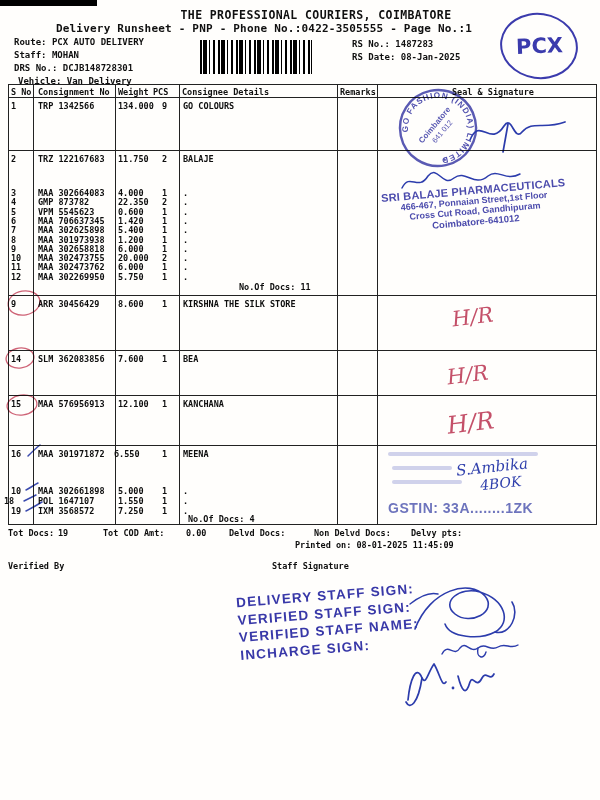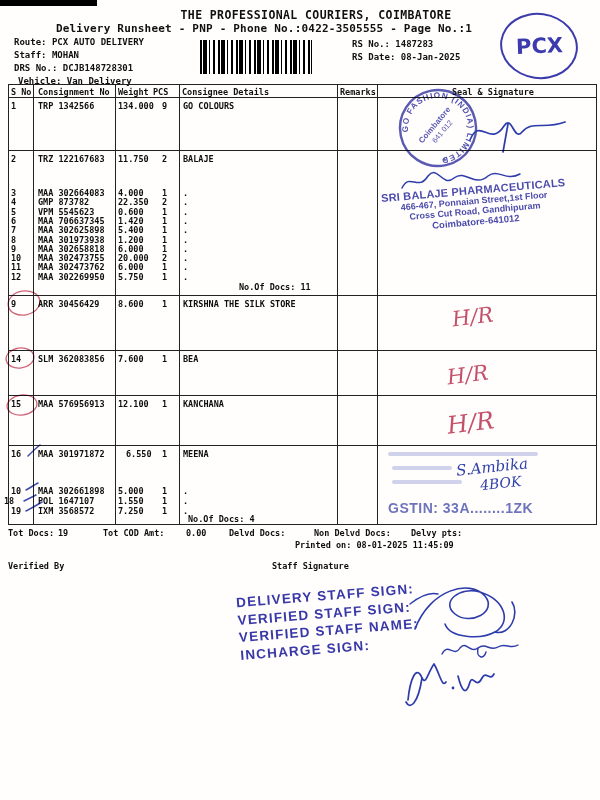--- a/index.html
+++ b/index.html
@@ -159,21 +159,21 @@
       <span class="cell" style="left: 118px; top: 354px;">7.600</span>
       <span class="cell pcs" style="left: 157px; top: 354px;">1</span>
       <span class="cell" style="left: 183px; top: 354px;">BEA</span>
       <span class="cell" style="left: 11px; top: 399px;">15</span>
       <span class="cell" style="left: 38px; top: 399px;">MAA 576956913</span>
       <span class="cell" style="left: 118px; top: 399px;">12.100</span>
       <span class="cell pcs" style="left: 157px; top: 399px;">1</span>
       <span class="cell" style="left: 183px; top: 399px;">KANCHANA</span>
       <span class="cell" style="left: 11px; top: 449px;">16</span>
       <span class="cell" style="left: 38px; top: 449px;">MAA 301971872</span>
-      <span class="cell" style="left: 126px; top: 449px;">6.550</span>
+      <span class="cell" style="left: 114px; top: 449px;">6.550</span>
       <span class="cell pcs" style="left: 157px; top: 449px;">1</span>
       <span class="cell" style="left: 183px; top: 449px;">MEENA</span>
       <span class="cell" style="left: 11px; top: 486px;">10</span>
       <span class="cell" style="left: 38px; top: 486px;">MAA 302661898</span>
       <span class="cell" style="left: 118px; top: 486px;">5.000</span>
       <span class="cell pcs" style="left: 157px; top: 486px;">1</span>
       <span class="cell" style="left: 183px; top: 486px;">.</span>
       <span class="cell" style="left: 4px; top: 496px;">18</span>
       <span class="cell" style="left: 38px; top: 496px;">POL 1647107</span>
       <span class="cell" style="left: 118px; top: 496px;">1.550</span>

